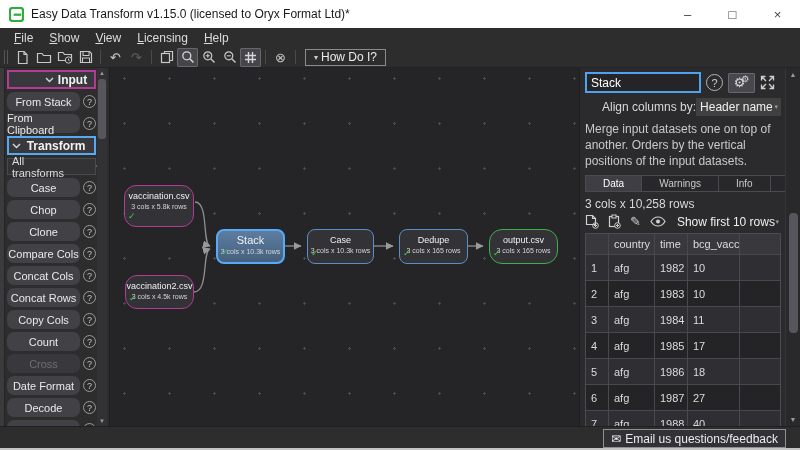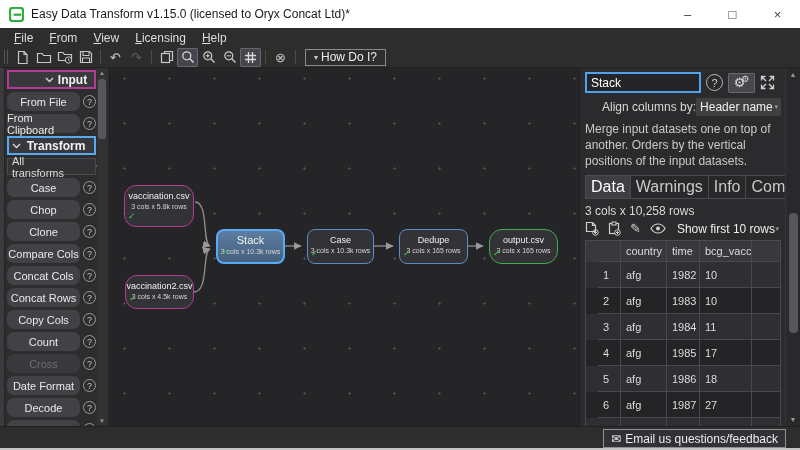--- a/index.html
+++ b/index.html
@@ -72,29 +72,29 @@
   .pbtn { height:20px; display:flex; align-items:center; justify-content:center; color:#d8d8d8; }
   .help-circ { width:17px; height:17px; border:1.4px solid #b5b5b5; border-radius:50%; font-size:11px; color:#cfcfcf; display:flex; align-items:center; justify-content:center; }
   .gears { width:27px; border-radius:2px; background:#47474d; box-shadow:0 0 0 1px #68686e inset; font-size:13px; line-height:1; }
   .gears .g2 { font-size:9px; margin:-7px 0 0 -4px; }
   .alignrow { display:flex; align-items:center; margin-top:5px; height:18px; font-size:12px;margin-left:17px; }
   .alignrow .lbl { white-space:nowrap; color:#d8d8d8; }
   .combo { flex:1; display:flex; align-items:center; background:#404040; height:18px; padding:0 3px 0 4px; color:#efefef; }
   .combo .arr { margin-left:auto; font-size:7px; color:#999; }
   .desc { margin-top:5px; font-size:12px; line-height:16px; color:#c9c9c9; }
   .tabs { display:flex; margin-top:6px; }
-  .tab { padding:2px 5px; font-size:16px; color:#c9c9c9; background:#28282b; border:1px solid #4a4a4f; margin-right:-1px; }
+  .tab { padding:2px 17px; font-size:10px; color:#c9c9c9; background:#28282b; border:1px solid #4a4a4f; margin-right:-1px; }
   .tab.active { background:#3e3e44; color:#fff; }
   .dims { font-size:12px; margin:5px 0 3px; color:#d8d8d8; }
   .iconsrow { display:flex; align-items:center; gap:9px; height:20px; }
   .picon { color:#d0d0d0; font-size:13px; display:flex; align-items:center; }
   .showrows { flex:1; display:flex; align-items:center; font-size:12px; color:#efefef; padding-left:2px; }
   .showrows .arr { margin-left:auto; font-size:7px; color:#999; margin-right:2px; }
   .tablewrap { margin-top:4px; flex:1; position:relative; border:1px solid #4b4b50; border-bottom:none; }
-  .trow { display:grid; grid-template-columns:23px 46px 33px 52px 1fr;padding-left:12px; }
+  .trow { display:grid; grid-template-columns:23px 46px 33px 52px 1fr; }
   .trow > div { border-right:1px solid #48484d; border-bottom:1px solid #48484d; padding:0 0 0 5px; font-size:11px; display:flex; align-items:center; color:#dcdcdc; overflow:hidden; }
   .trow > div:last-child { border-right:none; }
   .trow.head { background:#39393d; height:21px; }
   .trow.r { height:26px; }
   .trow.r:nth-child(even) { background:#2e2e33; }
   .trow.r:nth-child(odd) { background:#242427; }
   .tbl-dn { position:absolute; right:1px; bottom:2px; font-size:6px; color:#8a8a8a; }
 
   
   .pscroll { width:15px; flex:0 0 auto; background:#29292c; border-left:1px solid #353538; position:relative; }
@@ -112,31 +112,31 @@
 </head>
 <body>
 
 <div class="window">
 
   <div class="titlebar">
     <svg class="app-logo" viewBox="0 0 16 16">
       <rect x="1" y="1" width="14" height="14" rx="3" fill="none" stroke="#2fae3e" stroke-width="2.4"></rect>
       <rect x="5" y="7" width="8" height="2.4" fill="#2fae3e"></rect>
     </svg>
-    <span class="tb-title">Easy Data Transform v1.15.0 (licensed to Oryx Concat Ltd)*</span>
+    <span class="tb-title">Easy Data Transform v1.15.0 (licensed to Oryx Format Ltd)*</span>
     <div class="tb-controls">
       <div class="tb-ctl">–</div>
       <div class="tb-ctl">□</div>
       <div class="tb-ctl">×</div>
     </div>
   </div>
 
   <div class="menubar">
     <span class="mi">File</span>
-    <span class="mi">From</span>
+    <span class="mi">Show</span>
     <span class="mi">View</span>
     <span class="mi">Licensing</span>
     <span class="mi">Help</span>
   </div>
 
   <div class="toolbar">
     <div class="grip"></div>
     <div class="tbtn">
       <svg width="13" height="15" viewBox="0 0 13 15">
           <path d="M2.5 1.5h5.5l3 3v9h-8.5z" fill="none" stroke="#c8c8c8" stroke-width="1.2"></path>
@@ -211,21 +211,21 @@
     <div class="sidebar">
       <div class="side-edge"></div>
       <div class="scontent">
         <div class="shead input">
           <svg width="9" height="6" viewBox="0 0 9 6">
               <path d="M1 1l3.5 3.5L8 1" fill="none" stroke="#d8d8d8" stroke-width="1.4"></path>
             </svg>
           <span class="lbl">Input</span>
         </div>
         <div class="srow">
-          <div class="sbtn">From File</div>
+          <div class="sbtn">From Stack</div>
           <div class="qmark">?</div>
         </div>
         <div class="srow">
           <div class="sbtn">From Clipboard</div>
           <div class="qmark">?</div>
         </div>
         <div class="shead transform">
           <svg width="9" height="6" viewBox="0 0 9 6">
               <path d="M1 1l3.5 3.5L8 1" fill="none" stroke="#d8d8d8" stroke-width="1.4"></path>
             </svg>

